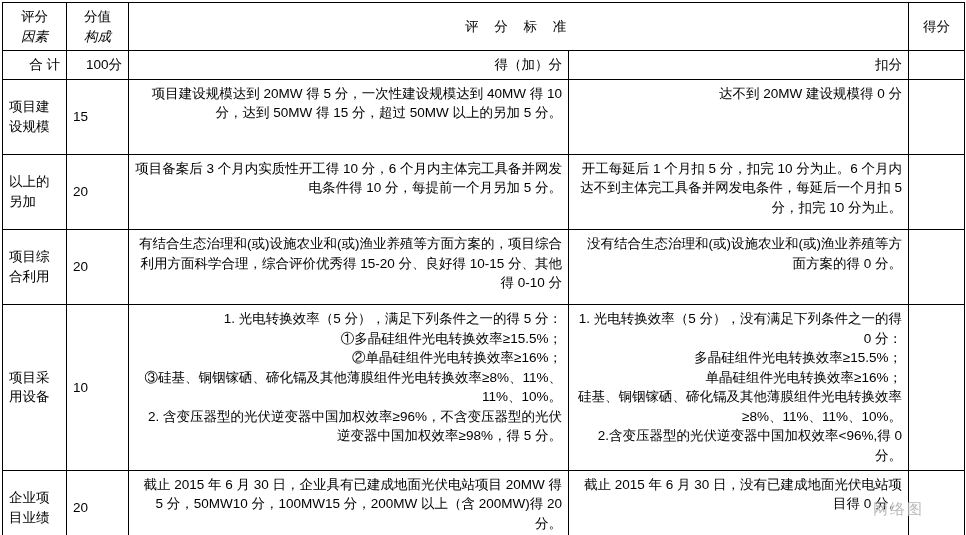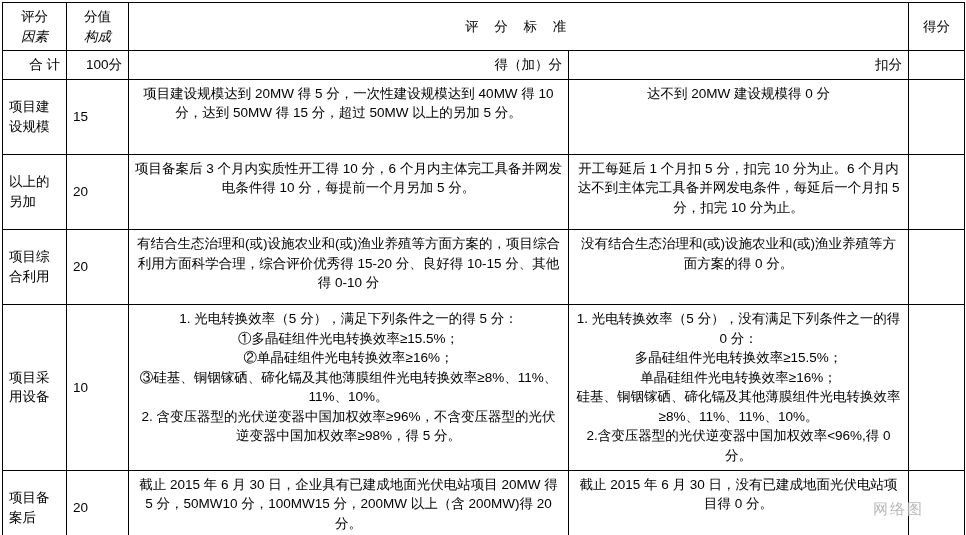--- a/index.html
+++ b/index.html
@@ -59,21 +59,21 @@
     vertical-align: middle !important;
     font-size: 14.5px;
     line-height: 1.45;
   }
   .points-cell {
     text-align: left;
     vertical-align: middle !important;
     font-size: 14px;
   }
   .body-cell {
-    text-align: center;
+    text-align: right;
     font-size: 13.5px;
     line-height: 1.5;
   }
   .body-cell p {
     margin: 0;
   }
   .got-cell { }
   .watermark {
     position: absolute;
     right: 42px;
@@ -189,21 +189,21 @@
           <p>单晶硅组件光电转换效率≥16%；</p>
           <p>硅基、铜铟镓硒、碲化镉及其他薄膜组件光电转换效率≥8%、11%、11%、10%。</p>
           <p>2.含变压器型的光伏逆变器中国加权效率&lt;96%,得 0 分。</p>
         </td>
         <td class="got-cell">
           <p></p>
         </td>
       </tr>
       <tr>
         <td class="factor-cell">
-          <p>项目备案后</p>
+          <p>企业项目业绩</p>
         </td>
         <td class="points-cell">
           <p>20</p>
         </td>
         <td class="body-cell">
           <p>截止 2015 年 6 月 30 日，企业具有已建成地面光伏电站项目 20MW 得 5 分，50MW10 分，100MW15 分，200MW 以上（含 200MW)得 20 分。</p>
         </td>
         <td class="body-cell">
           <p>截止 2015 年 6 月 30 日，没有已建成地面光伏电站项目得 0 分。</p>
         </td>

